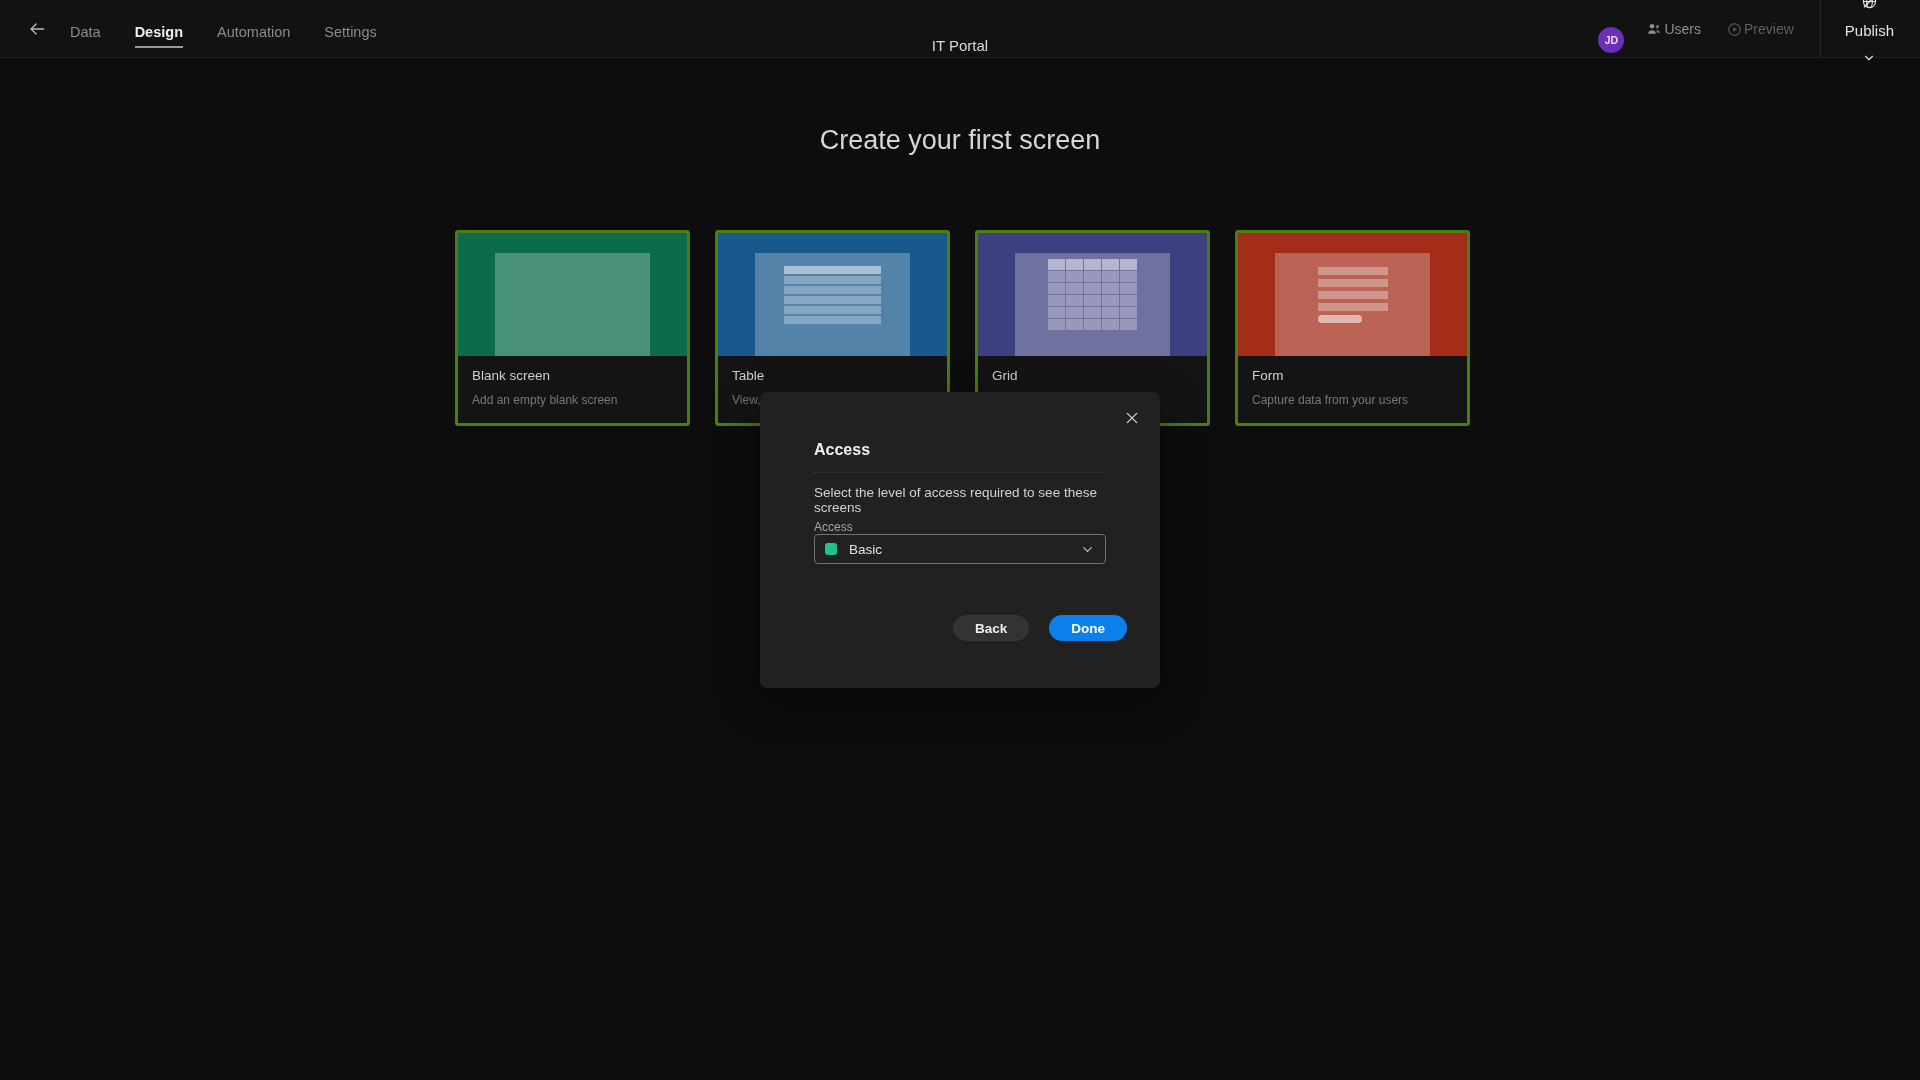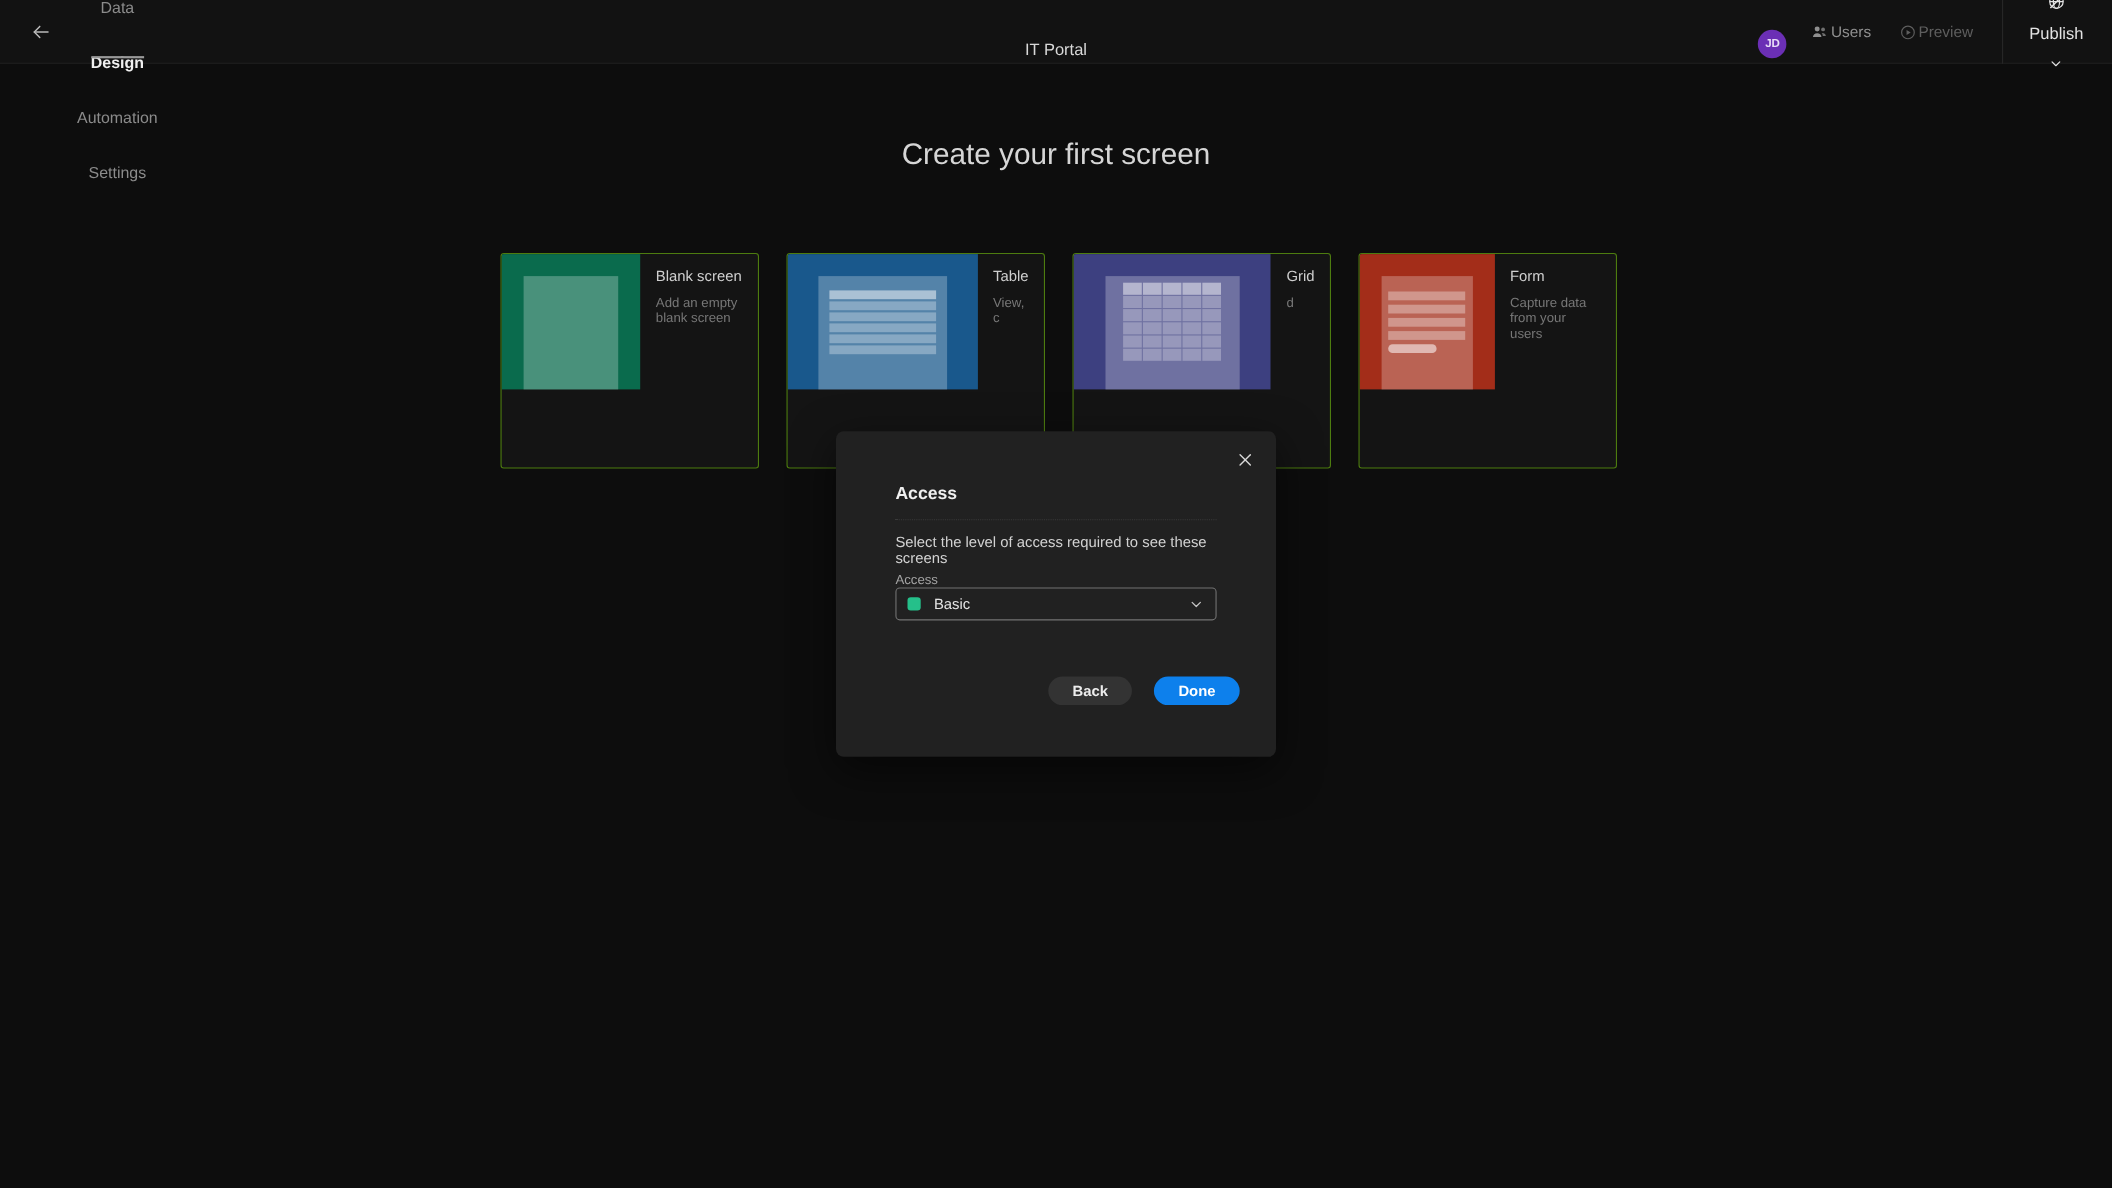--- a/index.html
+++ b/index.html
@@ -19,21 +19,21 @@
     display: flex; align-items: center;
   }
   .back-btn {
     position: absolute; left: 24px; top: 16px;
     width: 26px; height: 26px;
     display: flex; align-items: center; justify-content: center;
     color: #b9b9b9; cursor: pointer;
   }
   .nav-tabs {
     position: absolute; left: 70px; top: 0; height: 64px;
-    display: flex; align-items: center; gap: 34px; flex-direction: column;
+    display: flex; align-items: center; gap: 34px;
   }
   .nav-tab {
     position: relative; height: 58px; display: flex; align-items: center;
     font-size: 14.5px; color: #8b8b8b; cursor: pointer; white-space: nowrap;
   }
   .nav-tab.active { color: #efefef; font-weight: bold; }
   .nav-tab.active::after {
     content: ""; position: absolute; left: 0; right: 0; bottom: 13px;
     height: 2px; background: #9a9a9a;
   }
@@ -75,24 +75,24 @@
     text-align: center; font-size: 14.5px; color: #7c7c7c;
   }
 
   .cards {
     position: absolute; top: 230px; left: 455px;
     display: flex; gap: 25px;
   }
   .card {
     width: 235px; height: 196px;
     background: #141414;
-    border: 1px solid #4d7c0f;
+    border: 3px solid #4d7c0f;
     border-radius: 3px;
     overflow: hidden; cursor: pointer;
-    display: flex; flex-direction: row;
+    display: flex; flex-direction: column;
   }
   .thumb {
     height: 123px; width: 100%;
     position: relative; overflow: hidden;
     display: flex; align-items: center; justify-content: center;
   }
   .thumb .inner {
     position: absolute; left: 16%; top: 16%; width: 68%; height: 100%;
     background: rgba(255,255,255,0.26);
   }

